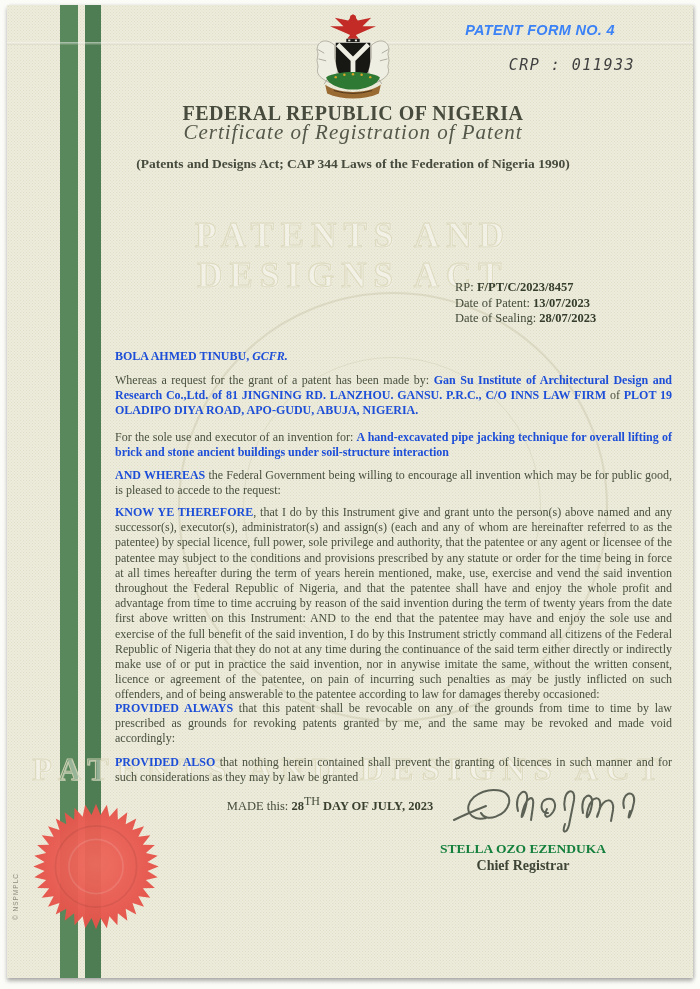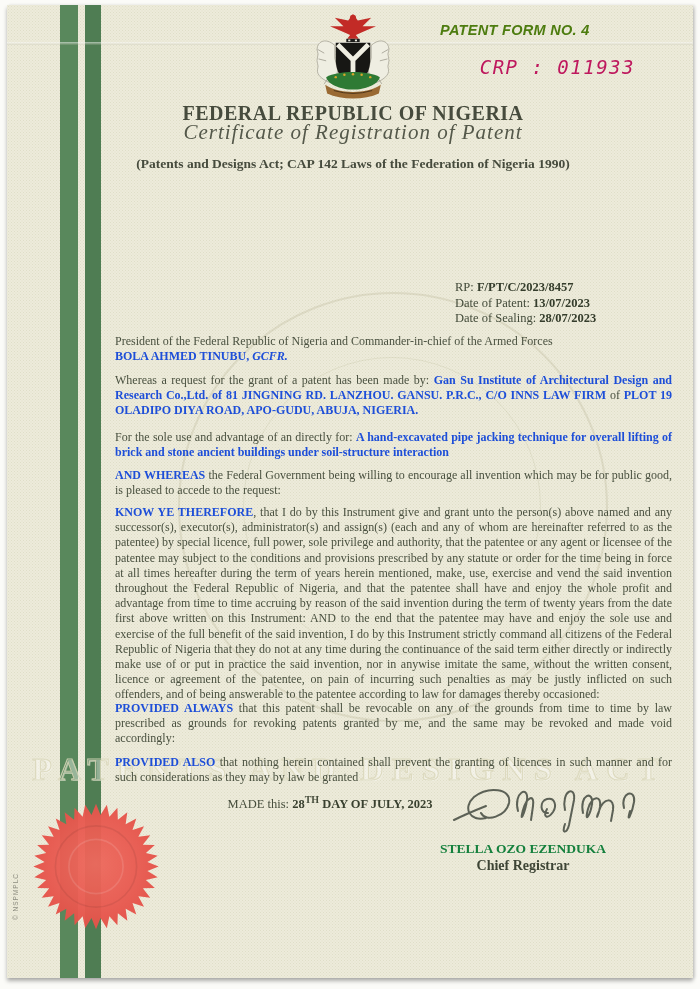--- a/index.html
+++ b/index.html
@@ -9,26 +9,26 @@
          background-color:#edebdb;
          background-image:radial-gradient(rgba(186,188,148,.28) 22%,transparent 23%),
                           radial-gradient(rgba(186,188,148,.28) 22%,transparent 23%);
          background-size:3px 3px;background-position:0 0,1.5px 1.5px;
          box-shadow:0 3px 4px rgba(0,0,0,.30),2px 0 3px rgba(0,0,0,.10);}
   .stripe{position:absolute;top:5px;height:973px;}
   .stripe-a{left:60px;width:18px;background:#59885c;}
   .stripe-b{left:85px;width:16px;background:#4f7d53;}
   .foldline{position:absolute;left:7px;width:686px;top:42px;height:3px;
             background:linear-gradient(to bottom,rgba(255,255,255,.55),rgba(150,150,125,.18));}
-  .formno{position:absolute;left:440px;width:200px;top:22px;text-align:left;
+  .formno{position:absolute;left:440px;width:200px;top:22px;text-align:center;
           font-family:"Liberation Sans",sans-serif;font-weight:bold;font-style:italic;
-          font-size:14.5px;color:#4d7c0f;letter-spacing:.3px;}
+          font-size:14.5px;color:#3b82f6;letter-spacing:.3px;}
   .crp{position:absolute;left:430px;width:205px;top:56px;text-align:right;
-       font-family:"DejaVu Sans Mono",monospace;font-style:italic;font-size:19px;
-       color:#be185d;letter-spacing:1.5px;}
+       font-family:"DejaVu Sans Mono",monospace;font-style:italic;font-size:15px;
+       color:#404040;letter-spacing:1.5px;}
   .crest{position:absolute;left:305px;top:11px;width:96px;height:92px;}
   .hdr{position:absolute;left:10px;width:686px;text-align:center;color:#464b3d;}
   .hdr-country{top:102px;font-size:20px;font-weight:bold;letter-spacing:.5px;}
   .hdr-title{top:120px;font-size:21px;font-style:italic;letter-spacing:1px;color:#54584a;}
   .hdr-act{top:156px;font-size:13.5px;font-weight:bold;}
   .wm{position:absolute;text-align:center;font-weight:bold;
       color:rgba(0,0,0,0);-webkit-text-stroke:1.1px #dbd8bc;
       text-shadow:1px 1px 0 rgba(255,255,255,.45);opacity:.85;pointer-events:none;}
   .wm-main{left:10px;width:686px;top:216px;font-size:35px;line-height:40px;letter-spacing:7px;}
   .wm-bottom{left:0;width:700px;top:752px;font-size:31px;letter-spacing:8px;transform:scaleX(1.04);}
@@ -38,41 +38,45 @@
   .reg{position:absolute;left:455px;top:280px;font-size:12.5px;line-height:15.5px;color:#424a39;}
   .reg b{color:#353d2c;}
   .para{position:absolute;left:115px;width:557px;font-size:12px;line-height:15.2px;
         text-align:justify;color:#49503f;}
   .para b{color:#1d4ed8;}
   .p1{top:334px;}.p2{top:373px;}.p3{top:430px;}.p4{top:468px;}.p5{top:505px;}
   .p6{top:701px;}.p7{top:755px;}
   .made{position:absolute;left:180px;width:300px;top:794px;text-align:center;
         font-size:12.5px;color:#464d3c;}
   .made b{color:#39402f;}
-  .made sup{font-size:10px;font-weight:bold;}
+  .made sup{font-size:12px;font-weight:normal;}
   .sig{position:absolute;left:452px;top:780px;width:186px;height:62px;}
   .signame{position:absolute;left:428px;width:190px;top:841px;text-align:center;
            font-weight:bold;font-size:13.5px;color:#15803d;}
   .sigtitle{position:absolute;left:428px;width:190px;top:858px;text-align:center;
             font-weight:bold;font-size:14px;color:#3d4435;}
   .seal{position:absolute;left:27px;top:803px;width:138px;height:127px;opacity:.96;}
   .printer{position:absolute;left:12px;top:920px;font-family:"Liberation Sans",sans-serif;
            font-size:6.5px;color:#8d8d80;letter-spacing:1px;transform:rotate(-90deg);
            transform-origin:left top;white-space:nowrap;}
 </style>
 </head>
 <body>
 
 <div class="scan">
 
   <div class="paper"></div>
   <div class="stripe stripe-a"></div>
   <div class="stripe stripe-b"></div>
   <div class="foldline"></div>
 
+  <div class="wm wm-main">
+    <div>PATENTS AND</div>
+    <div>DESIGNS ACT</div>
+  </div>
   <div class="wm-circle wm-circle-outer"></div>
   <div class="wm-circle wm-circle-inner"></div>
   <div class="wm wm-bottom">PATENTS AND DESIGNS ACT</div>
 
   <div class="formno">PATENT FORM NO. 4</div>
   <div class="crp">CRP : 011933</div>
 
   <svg class="crest" viewBox="0 0 100 96">
     <path d="M50 3 L45 10 L31 7 L40 16 L26 16 L40 22 L47 25 L44 29 L56 29 L53 25 L60 22 L74 16 L60 16 L69 7 L55 10 Z" fill="#c22b26"></path>
     <circle cx="50" cy="7" r="3.2" fill="#c22b26"></circle>
@@ -90,39 +94,39 @@
       <circle cx="41" cy="66.5" r="1.3" fill="#d9a62b"></circle>
     <circle cx="50" cy="66" r="1.3" fill="#d9a62b"></circle>
       <circle cx="59" cy="66.5" r="1.3" fill="#d9a62b"></circle>
     <circle cx="68" cy="69" r="1.3" fill="#d9a62b"></circle>
     <path d="M21 77 C36 87 64 87 79 77 L77 86 C62 93 38 93 23 86 Z" fill="#9a6a33"></path>
     <path d="M30 83 Q50 89 70 83" stroke="#4c3318" stroke-width="1" fill="none"></path>
   </svg>
 
   <div class="hdr hdr-country">FEDERAL REPUBLIC OF NIGERIA</div>
   <div class="hdr hdr-title">Certificate of Registration of Patent</div>
-  <div class="hdr hdr-act">(Patents and Designs Act; CAP 142 Laws of the Federation of Nigeria 1990)</div>
+  <div class="hdr hdr-act">(Patents and Designs Act; CAP 344 Laws of the Federation of Nigeria 1990)</div>
 
   <div class="reg">
     <div><span>RP: </span><b>F/PT/C/2023/8457</b></div>
     <div><span>Date of Patent: </span><b>13/07/2023</b></div>
     <div><span>Date of Sealing: </span><b>28/07/2023</b></div>
   </div>
 
   <div class="para p1">
-    <span>President of the Federal Republic of Nigeria and Commander-in-chief of the Armed Forces</span><br>
+    <br>
     <b>BOLA AHMED TINUBU, </b><b><i>GCFR.</i></b>
   </div>
 
   <div class="para p2">
     <span>Whereas a request for the grant of a patent has been made by: </span><b>Gan Su Institute of Architectural Design and Research Co.,Ltd. of 81 JINGNING RD. LANZHOU. GANSU. P.R.C., C/O INNS LAW FIRM</b><span> of </span><b>PLOT 19 OLADIPO DIYA ROAD, APO-GUDU, ABUJA, NIGERIA.</b>
   </div>
 
   <div class="para p3">
-    <span>For the sole use and advantage of an directly for: </span><b>A hand-excavated pipe jacking technique for overall lifting of brick and stone ancient buildings under soil-structure interaction</b>
+    <span>For the sole use and executor of an invention for: </span><b>A hand-excavated pipe jacking technique for overall lifting of brick and stone ancient buildings under soil-structure interaction</b>
   </div>
 
   <div class="para p4">
     <b>AND WHEREAS</b><span> the Federal Government being willing to encourage all invention which may be for public good, is pleased to accede to the request:</span>
   </div>
 
   <div class="para p5">
     <b>KNOW YE THEREFORE</b><span>, that I do by this Instrument give and grant unto the person(s) above named and any successor(s), executor(s), administrator(s) and assign(s) (each and any of whom are hereinafter referred to as the patentee) by special licence, full power, sole privilege and authority, that the patentee or any agent or licensee of the patentee may subject to the conditions and provisions prescribed by any statute or order for the time being in force at all times hereafter during the term of years herein mentioned, make, use, exercise and vend the said invention throughout the Federal Republic of Nigeria, and that the patentee shall have and enjoy the whole profit and advantage from time to time accruing by reason of the said invention during the term of twenty years from the date first above written on this Instrument: AND to the end that the patentee may have and enjoy the sole use and exercise of the full benefit of the said invention, I do by this Instrument strictly command all citizens of the Federal Republic of Nigeria that they do not at any time during the continuance of the said term either directly or indirectly make use of or put in practice the said invention, nor in anywise imitate the same, without the written consent, licence or agreement of the patentee, on pain of incurring such penalties as may be justly inflicted on such offenders, and of being answerable to the patentee according to law for damages thereby occasioned:</span>
   </div>
 

